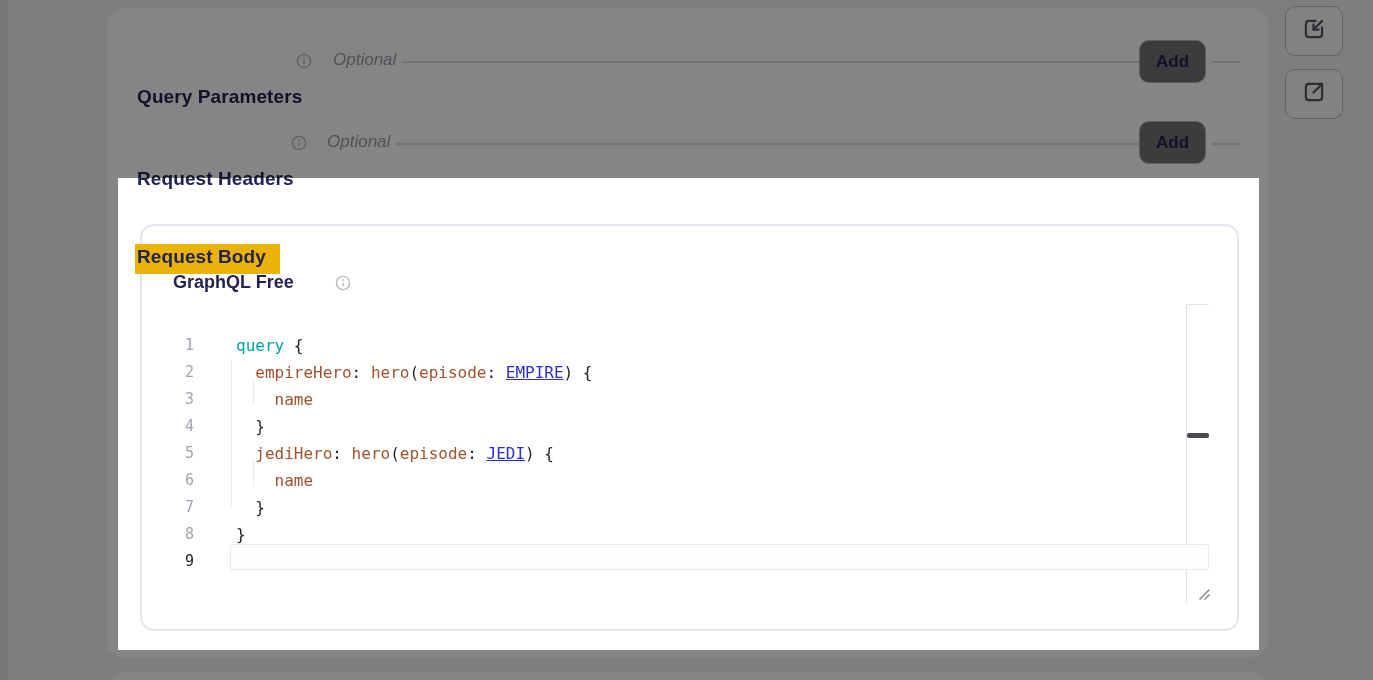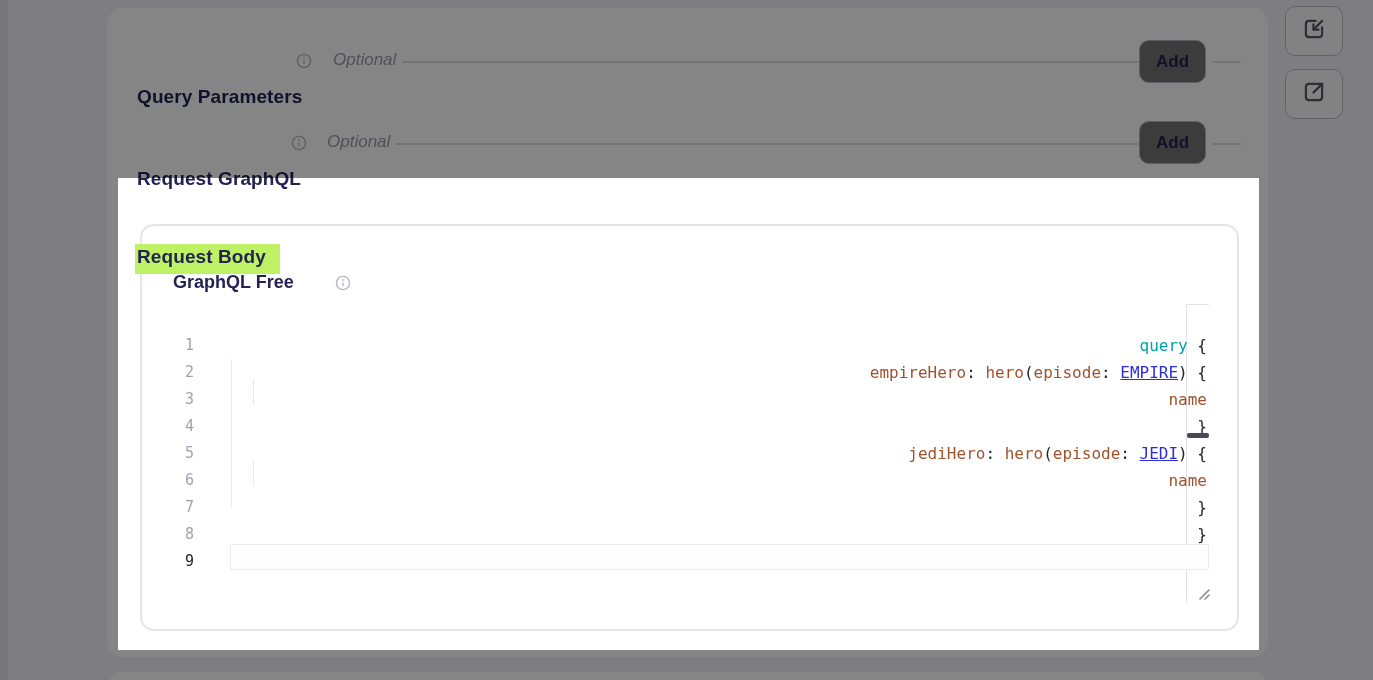--- a/index.html
+++ b/index.html
@@ -25,37 +25,37 @@
   .icon-btn { left:1285px; width:58px; height:50px; background:#fafafb; border:1.5px solid #bcbcc8;
               border-radius:10px; display:flex; align-items:center; justify-content:center; cursor:pointer; }
   .icon-btn svg { stroke:#565664; fill:none; stroke-width:2; stroke-linecap:round; stroke-linejoin:round; }
 
   .info { display:inline-block; }
   .info svg { stroke:#b9b9c6; fill:none; stroke-width:1.4; }
 
   
   .rb-container { left:33px; top:216px; width:1099px; height:407px;
                   border:2px solid #e4e4ee; border-radius:14px; z-index:1; background:#fff; }
-  .rb-legend { left:28px; top:196px; z-index:2; background:#bef264; padding:2px 14px 6px 2px; }
+  .rb-legend { left:28px; top:196px; z-index:2; background:#eab308; padding:2px 14px 6px 2px; }
   .rb-select { left:751px; top:190px; width:348px; height:54px; background:#ffffff;
                border:1.5px solid #d8d8e4; border-radius:12px; z-index:3; cursor:pointer;
                display:flex; align-items:center; justify-content:space-between; padding:0 20px 0 22px;
                box-shadow:0 1px 2px rgba(40,40,80,.05); }
   .rb-select .val { color:var(--accent-text); font-size:19px; font-weight:500; }
   .rb-select svg { stroke:#9c9cac; fill:none; stroke-width:2; stroke-linecap:round; stroke-linejoin:round; }
 
   .ed-label { left:31px; top:46px; color:var(--accent-text); font-size:18px; font-weight:700; }
 
   
   .gutter { left:20px; top:106px; width:32px; text-align:right;
             font-family:"DejaVu Sans Mono", monospace; font-size:15px; color:var(--line-number); }
   .gutter .ln { height:27px; line-height:27px; }
   .gutter .ln.active { color:var(--syntax-punct); }
-  .code { left:74px; top:106px; right:30px;
-          font-family:"DejaVu Sans Mono", monospace; font-size:16px;text-align:right; }
+  .code { left:94px; top:106px; right:30px;
+          font-family:"DejaVu Sans Mono", monospace; font-size:16px; }
   .code .code-row { height:27px; line-height:27px; white-space:pre; }
   .tok-keyword { color:var(--syntax-keyword); }
   .tok-property { color:var(--syntax-property); }
   .tok-atom { color:var(--syntax-atom);text-decoration:underline; }
   .tok-punct, .tok-plain { color:var(--syntax-punct); }
 
   .indent-guide { width:1px; background:#e9e9ef; }
   .active-line { left:88px; top:318px; width:979px; height:26px; background:#fdfdfe;
                  border:1px solid #e9e9ee; border-radius:2px; }
   .ta-vline { left:1044px; top:78px; width:1px; height:299px; background:#e1e1e8; }
@@ -81,21 +81,21 @@
         <circle cx="8" cy="8" r="6.6"></circle>
         <line x1="8" y1="7.4" x2="8" y2="11.2"></line>
         <circle cx="8" cy="5" r="0.9" fill="#b9b9c6" stroke="none"></circle>
       </svg>
   </span>
   <div class="abs optional" style="left:216px; top:42px;">Optional</div>
   <div class="abs rule" style="left:295px; top:53px; width:737px;"></div>
   <div class="abs add-btn" style="left:1032px; top:32px;">Add</div>
   <div class="abs rule" style="left:1105px; top:53px; width:29px;"></div>
 
-  <div class="abs section-label" style="left:30px; top:120px;">Request GraphQL</div>
+  <div class="abs section-label" style="left:30px; top:120px;">Request Headers</div>
   <span class="abs info" style="left:184px; top:127px;">
     <svg width="16" height="16" viewBox="0 0 16 16">
         <circle cx="8" cy="8" r="6.6"></circle>
         <line x1="8" y1="7.4" x2="8" y2="11.2"></line>
         <circle cx="8" cy="5" r="0.9" fill="#b9b9c6" stroke="none"></circle>
       </svg>
   </span>
   <div class="abs optional" style="left:210px; top:124px;">Optional</div>
   <div class="abs rule" style="left:288px; top:135px; width:744px;"></div>
   <div class="abs add-btn" style="left:1032px; top:113px;">Add</div>

